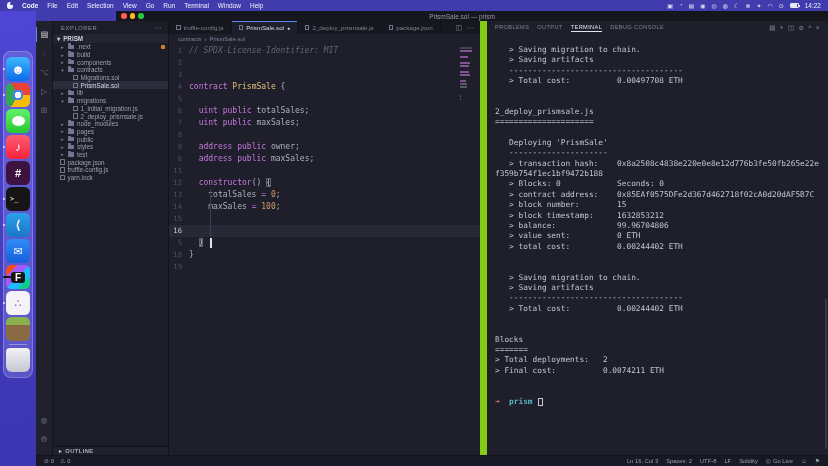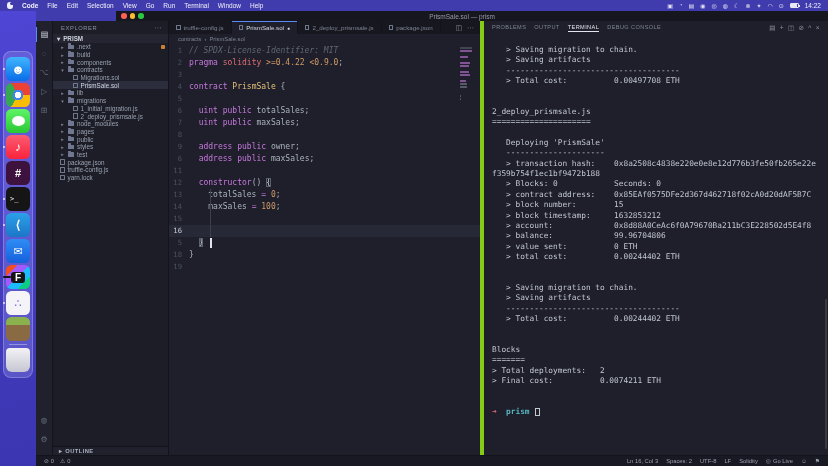--- a/index.html
+++ b/index.html
@@ -113,21 +113,21 @@
   .tk-kw{color:#c678dd;} .tk-red{color:#e06c75;} .tk-yel{color:#e5c07b;}
   .tk-num{color:#d19a66;} .tk-pl{color:#abb2bf;} .tk-op{color:#c678dd;}
   .tk-cm{color:#5f6672; font-style:italic;}
   .tk-bracket { outline:1px solid #5c6370; outline-offset:-1px; }
   #indent-guide { position:absolute; left:41px; top:146px; width:1px; height:48px; background:#3c3f50; }
   #cursor { position:absolute; left:41px; top:195px; width:1.5px; height:10px; background:#dfe3ea; }
   #minimap { position:absolute; right:2px; top:4px; width:18px; }
   .mm-bar { height:1.8px; margin-bottom:1.2px; border-radius:.5px; }
 
   
-  #terminal { width:348px; border-left:4px solid #84cc16; display:flex; flex-direction:column; background:#1e1f2a; position:relative; }
+  #terminal { width:348px; border-left:7px solid #84cc16; display:flex; flex-direction:column; background:#1e1f2a; position:relative; }
   #term-header { height:13px; display:flex; align-items:center; gap:8px; padding:0 8px;
     font-size:5.6px; letter-spacing:.4px; color:#7d8494; }
   #term-header .ttab.active { color:#e2e5ec; box-shadow:0 1px 0 #e2e5ec; padding-bottom:1px; }
   #term-icons { margin-left:auto; display:flex; gap:4px; font-size:6.5px; color:#8a90a0; }
   #term-content { flex:1; font-family:"DejaVu Sans Mono",monospace; font-size:7.8px;
     line-height:10.35px; padding:11px 0 0 8px; color:#c2c7d2; overflow:hidden; }
   .tline { white-space:pre; height:10.35px; }
   #prompt-line { white-space:pre; display:flex; align-items:center; }
   #prompt-arrow { color:#e06c75; font-weight:bold; }
   #prompt-cwd { color:#56b6c2; font-weight:bold; }
@@ -378,21 +378,20 @@
         <span>PrismSale.sol</span>
       </div>
     <div id="codearea">
       <div id="code-lines">
           <div class="codeline">
             <span class="lnum">1</span>
             <span class="ctext"><span class="tk-cm">// SPDX-License-Identifier: MIT</span></span>
           </div>
           <div class="codeline">
             <span class="lnum">2</span>
-            <span class="ctext"><span class="tk-kw">pragma</span><span class="tk-pl"> </span><span class="tk-red">solidity</span><span class="tk-pl"> </span><span class="tk-num">&gt;=0.4.22 &lt;0.9.0</span><span class="tk-pl">;</span></span>
           </div>
           <div class="codeline">
             <span class="lnum">3</span>
             <span class="ctext"></span>
           </div>
           <div class="codeline">
             <span class="lnum">4</span>
             <span class="ctext"><span class="tk-kw">contract</span><span class="tk-pl"> </span><span class="tk-yel">PrismSale</span><span class="tk-pl"> {</span></span>
           </div>
           <div class="codeline">
@@ -511,21 +510,20 @@
           <div class="tline">=====================</div>
           <div class="tline"> </div>
           <div class="tline">   Deploying 'PrismSale'</div>
           <div class="tline">   ---------------------</div>
           <div class="tline">   &gt; transaction hash:    0x8a2508c4838e220e0e8e12d776b3fe50fb265e22e</div>
           <div class="tline">f359b754f1ec1bf9472b188</div>
           <div class="tline">   &gt; Blocks: 0            Seconds: 0</div>
           <div class="tline">   &gt; contract address:    0x85EAf0575DFe2d367d462718f02cA0d20dAF5B7C</div>
           <div class="tline">   &gt; block number:        15</div>
           <div class="tline">   &gt; block timestamp:     1632853212</div>
-          <div class="tline">   &gt; account:             0x8d88A0CeAc6f0A79670Ba211bC3E228502d5E4f8</div>
           <div class="tline">   &gt; balance:             99.96704806</div>
           <div class="tline">   &gt; value sent:          0 ETH</div>
           <div class="tline">   &gt; total cost:          0.00244402 ETH</div>
           <div class="tline"> </div>
           <div class="tline"> </div>
           <div class="tline">   &gt; Saving migration to chain.</div>
           <div class="tline">   &gt; Saving artifacts</div>
           <div class="tline">   -------------------------------------</div>
           <div class="tline">   &gt; Total cost:          0.00244402 ETH</div>
           <div class="tline"> </div>

